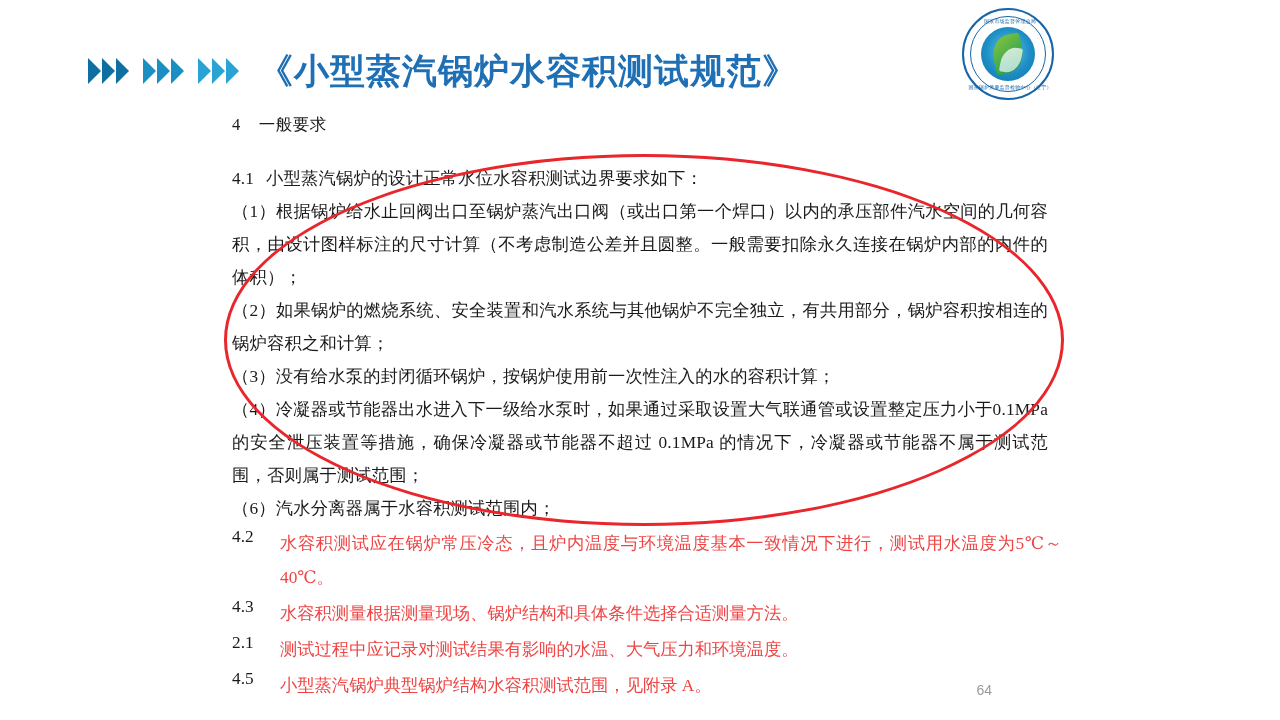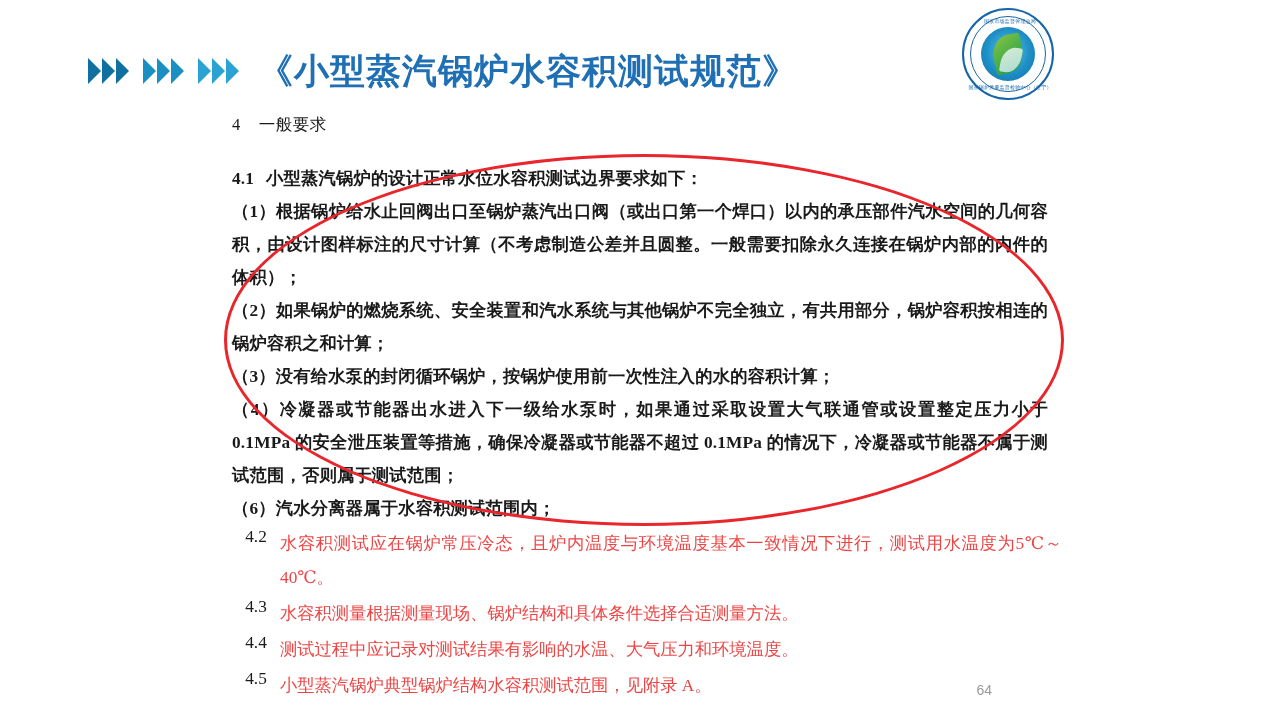--- a/index.html
+++ b/index.html
@@ -149,21 +149,20 @@
     top: 162px;
     width: 816px;
   }
   .para {
     font-size: 17.3px;
     line-height: 33px;
     color: #1a1a1a;
     text-align: justify;
     margin: 0;
     letter-spacing: .2px;
-    font-weight: bold;
   }
   .para .lead {
     display: inline-block;
     min-width: 34px;
   }
   .boxed-block {
     position: relative;
     padding: 0;
   }
 
@@ -189,21 +188,20 @@
   .row {
     display: flex;
     align-items: flex-start;
     margin-bottom: 2px;
   }
   .row .rnum {
     width: 48px;
     flex: 0 0 48px;
     font-size: 17.3px;
     color: #1a1a1a;
-    text-align: center;
   }
   .row .rtxt {
     flex: 1 1 auto;
     font-size: 17.3px;
     line-height: 34px;
     color: #ef4444;
     text-align: justify;
   }
 
   .page-number {
@@ -283,21 +281,21 @@
   <div class="after-box">
     <div class="row">
       <div class="rnum">4.2</div>
       <div class="rtxt">水容积测试应在锅炉常压冷态，且炉内温度与环境温度基本一致情况下进行，测试用水温度为5℃～40℃。</div>
     </div>
     <div class="row">
       <div class="rnum">4.3</div>
       <div class="rtxt">水容积测量根据测量现场、锅炉结构和具体条件选择合适测量方法。</div>
     </div>
     <div class="row">
-      <div class="rnum">4.4</div>
+      <div class="rnum">2.1</div>
       <div class="rtxt">测试过程中应记录对测试结果有影响的水温、大气压力和环境温度。</div>
     </div>
     <div class="row">
       <div class="rnum">4.5</div>
       <div class="rtxt">小型蒸汽锅炉典型锅炉结构水容积测试范围，见附录 A。</div>
     </div>
   </div>
 
   <div class="page-number">64</div>
 

